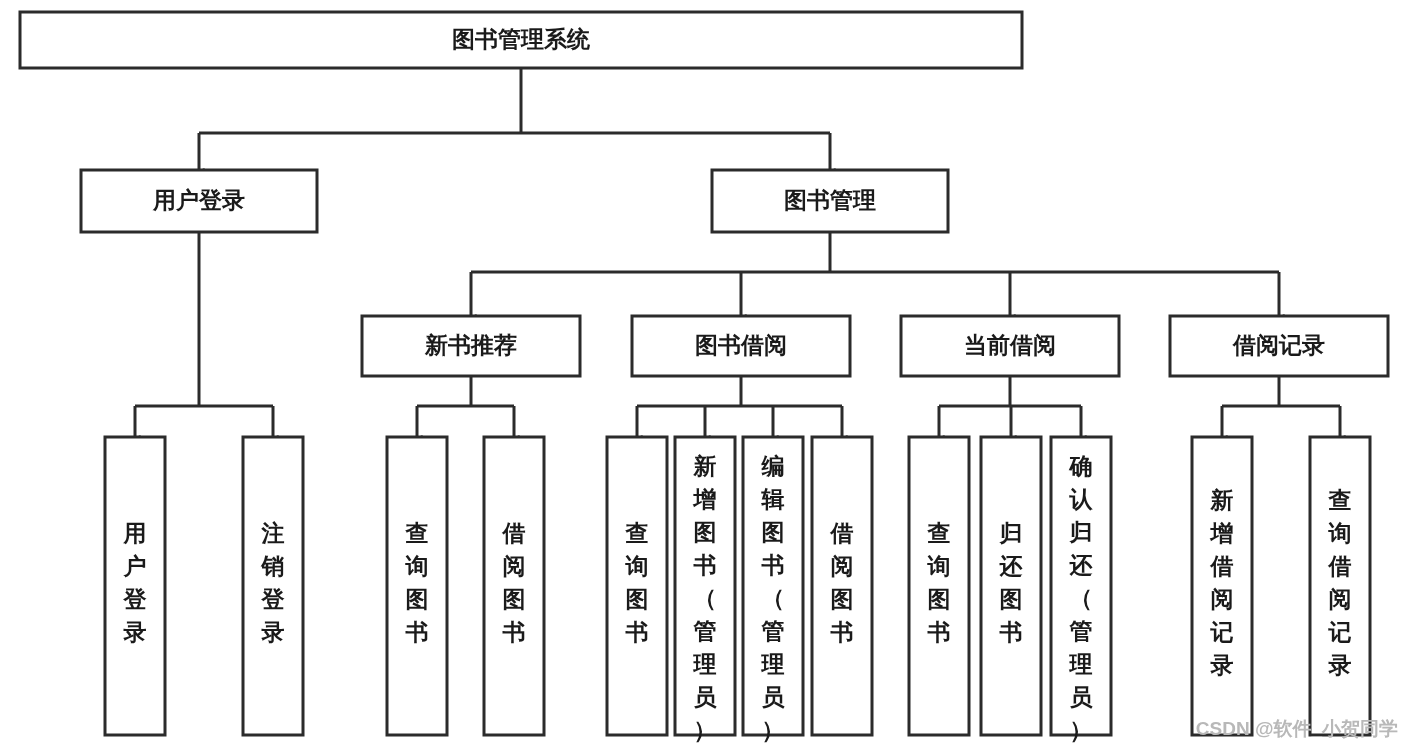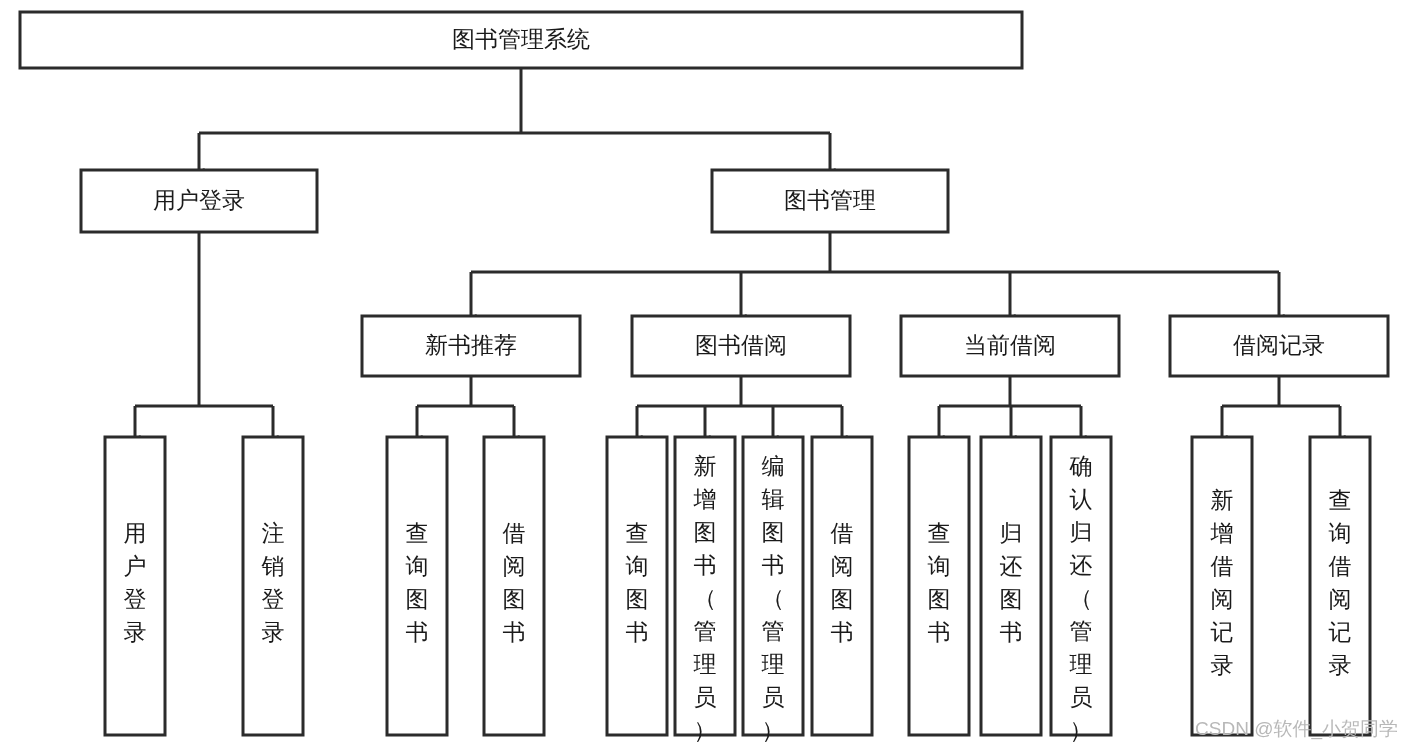--- a/index.html
+++ b/index.html
@@ -11,20 +11,21 @@
     width: 1405px;
     height: 747px;
     font-family: "Liberation Sans", "DejaVu Sans", sans-serif;
     overflow: hidden;
     position: relative;
   }
   #diagram-root {
     position: relative;
     width: 1160px;
     height: 747px;
+    font-weight: bold;
   }
   svg.diagram-canvas {
     position: absolute;
     top: 0;
     left: 0;
     width: 1405px;
     height: 747px;
   }
   .node-box {
     fill: #ffffff;

